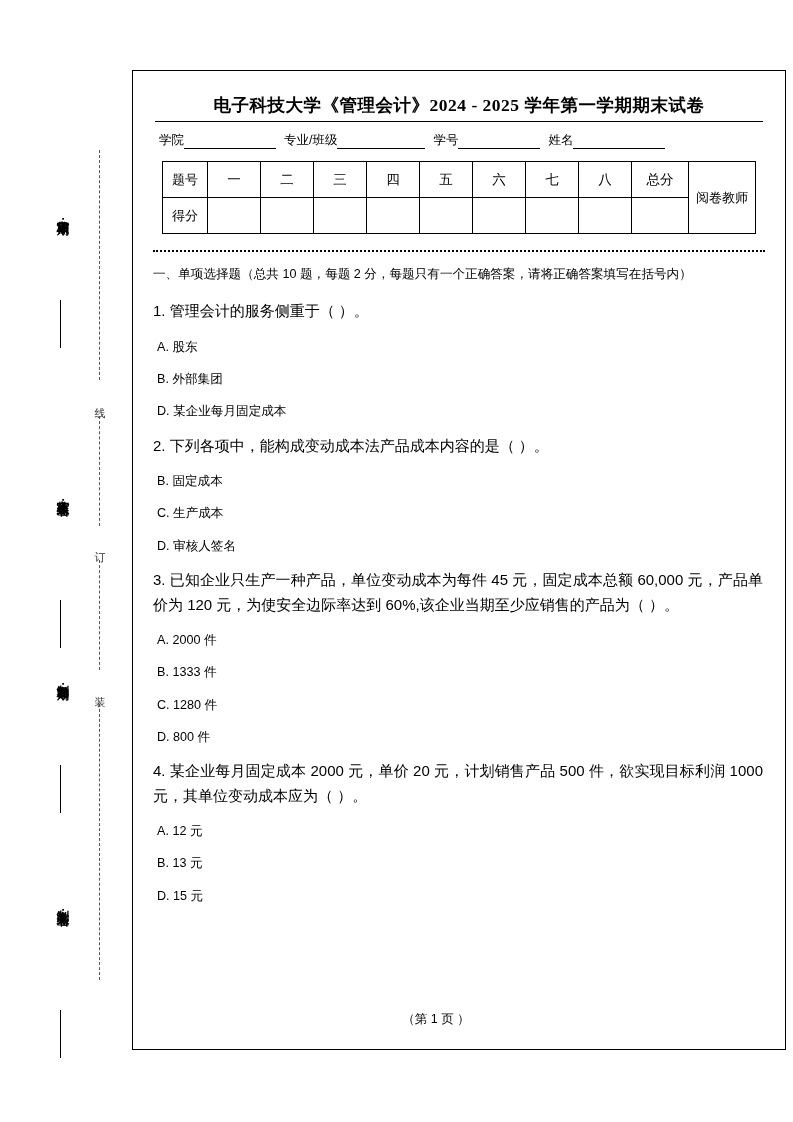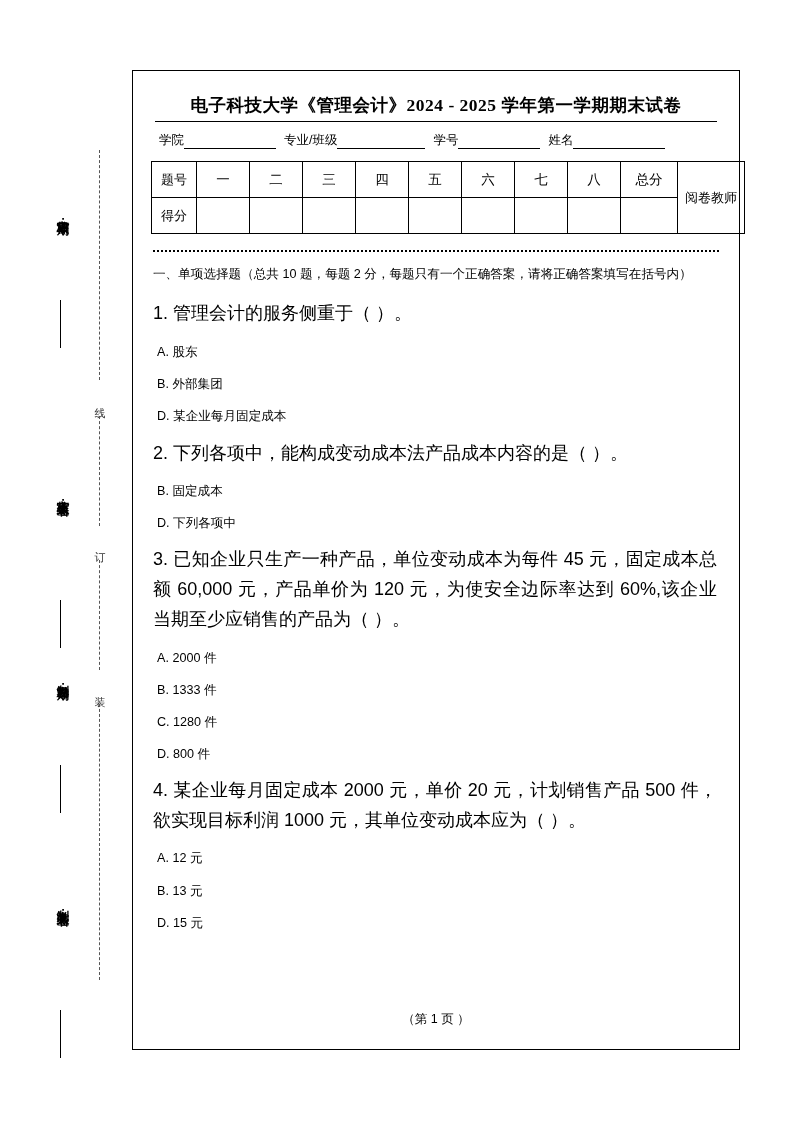--- a/index.html
+++ b/index.html
@@ -64,21 +64,21 @@
     background: #fff;
     text-align: center;
     color: #333;
   }
 
   
   .paper {
     position: absolute;
     left: 132px;
     top: 70px;
-    width: 608px;
+    width: 654px;
     height: 980px;
     border: 1px solid #000;
     box-sizing: border-box;
     background: #fff;
   }
   .paper-inner {
     padding: 14px 18px 0 18px;
   }
   .title {
     text-align: center;
@@ -138,21 +138,21 @@
     font-size: 13px;
   }
   .dotted-rule {
     border-bottom: 2px dotted #000;
     margin: 10px 2px 12px 2px;
   }
 
   
   .qtext {
     font-family: "Liberation Sans", "DejaVu Sans", sans-serif;
-    font-size: 18px;
+    font-size: 15px;
     line-height: 1.65;
     margin: 0 4px 13px 2px;
     text-align: justify;
   }
   .qhead {
     font-family: "Liberation Sans", "DejaVu Sans", sans-serif;
     font-size: 12.6px;
     line-height: 1.7;
     margin: 2px 2px 14px 2px;
     text-align: justify;
@@ -264,21 +264,22 @@
 
     <div class="qhead">一、单项选择题（总共 10 题，每题 2 分，每题只有一个正确答案，请将正确答案填写在括号内）</div>
 
     <div class="qtext">1. 管理会计的服务侧重于（  ）。</div>
     <div class="opt">A.  股东</div>
     <div class="opt">B.  外部集团</div>
     <div class="opt">D.  某企业每月固定成本</div>
 
     <div class="qtext">2. 下列各项中，能构成变动成本法产品成本内容的是（  ）。</div>
     <div class="opt">B.  固定成本</div>
-    <div class="opt">D.  下列各项中</div>
+    <div class="opt">C.  生产成本</div>
+    <div class="opt">D.  审核人签名</div>
 
     <div class="qtext">3. 已知企业只生产一种产品，单位变动成本为每件 45 元，固定成本总额 60,000 元，产品单价为 120 元，为使安全边际率达到 60%,该企业当期至少应销售的产品为（  ）。</div>
     <div class="opt">A.  2000 件</div>
     <div class="opt">B.  1333 件</div>
     <div class="opt">C.  1280 件</div>
     <div class="opt">D.  800 件</div>
 
     <div class="qtext">4. 某企业每月固定成本 2000 元，单价 20 元，计划销售产品 500 件，欲实现目标利润 1000 元，其单位变动成本应为（  ）。</div>
     <div class="opt">A.  12 元</div>
     <div class="opt">B.  13 元</div>

